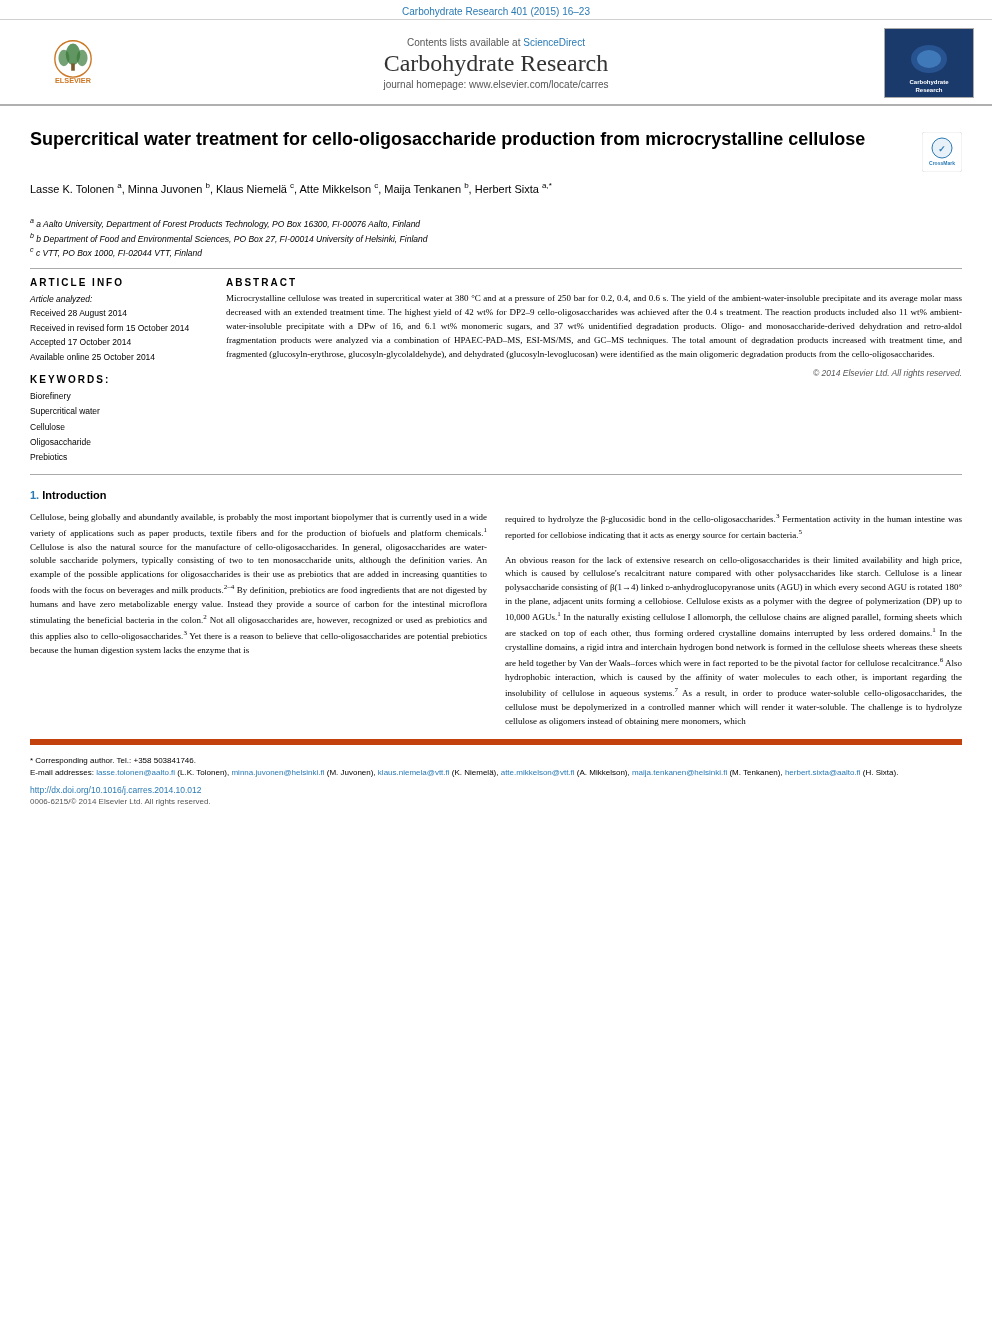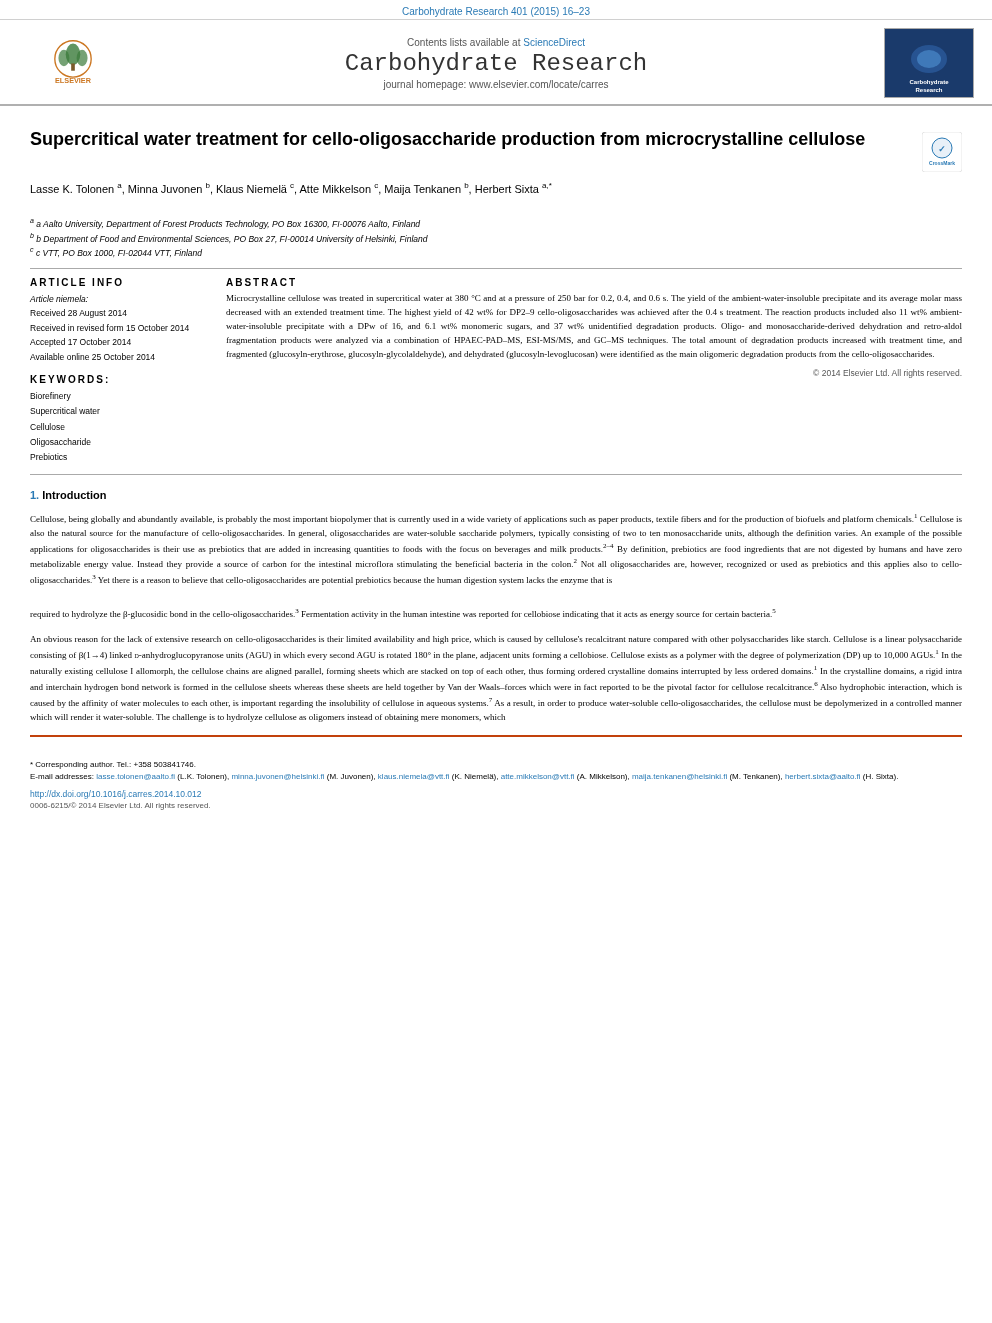--- a/index.html
+++ b/index.html
@@ -55,21 +55,21 @@
       color: #555;
       margin-bottom: 2px;
     }
     .science-direct-line a {
       color: #2a7ab5;
       text-decoration: none;
       text-align: center;
     }
     .journal-title-big {
       font-size: 24px;
-      font-family: Liberation Mono, monospace;
+      font-family: Liberation Serif, serif;
       color: #333;
       font-weight: normal;
       margin-bottom: 2px;
     }
     .journal-homepage {
       font-size: 10px;
       font-family: Arial, sans-serif;
       color: #555;
     }
     .journal-header-right {
@@ -185,30 +185,30 @@
       color: #000;
       line-height: 1.55;
       text-align: justify;
     }
     .copyright-line {
       font-size: 8.5px;
       font-family: Arial, sans-serif;
       color: #555;
       text-align: right;
       margin-top: 6px;
+      font-style: italic;
     }
     
     .body-section {
       margin-top: 14px;
     }
     .body-two-col {
       display: flex;
       gap: 18px;
       margin-top: 10px;
-      flex-direction: column;
     }
     .body-col {
       flex: 1;
     }
     .section-heading {
       font-size: 11px;
       font-family: Arial, sans-serif;
       font-weight: bold;
       color: #000;
       margin-bottom: 5px;
@@ -221,23 +221,23 @@
       font-family: "Times New Roman", Times, serif;
       color: #000;
       line-height: 1.55;
       text-align: justify;
     }
     .body-text sup {
       font-size: 7px;
     }
     
     .footnotes-section {
-      border-top: 2px solid #c2410c;
+      border-top: 6px solid #c2410c;
       margin-top: 10px;
-      padding-top: 22px;
+      padding-top: 10px;
     }
     .footnote-text {
       font-size: 8px;
       font-family: Arial, sans-serif;
       color: #000;
       line-height: 1.5;
     }
     .footnote-text a {
       color: #2a7ab5;
       text-decoration: none;
@@ -347,21 +347,21 @@
       <div><sup>c</sup> <span>c VTT, PO Box 1000, FI-02044 VTT, Finland</span></div>
     </div>
 
     <hr class="divider">
 
     <div class="two-col">
 
       <div class="col-left article-info-box">
         <div class="section-label">ARTICLE INFO</div>
         <div class="article-history">
-          <div class="italic-label">Article niemela:</div>
+          <div class="italic-label">Article analyzed:</div>
           <div>Received 28 August 2014</div>
           <div>Received in revised form 15 October 2014</div>
           <div>Accepted 17 October 2014</div>
           <div>Available online 25 October 2014</div>
         </div>
         <div class="keywords-section">
           <div class="section-label">Keywords:</div>
           <div class="keywords-list">
             <div>Biorefinery</div>
             <div>Supercritical water</div>

